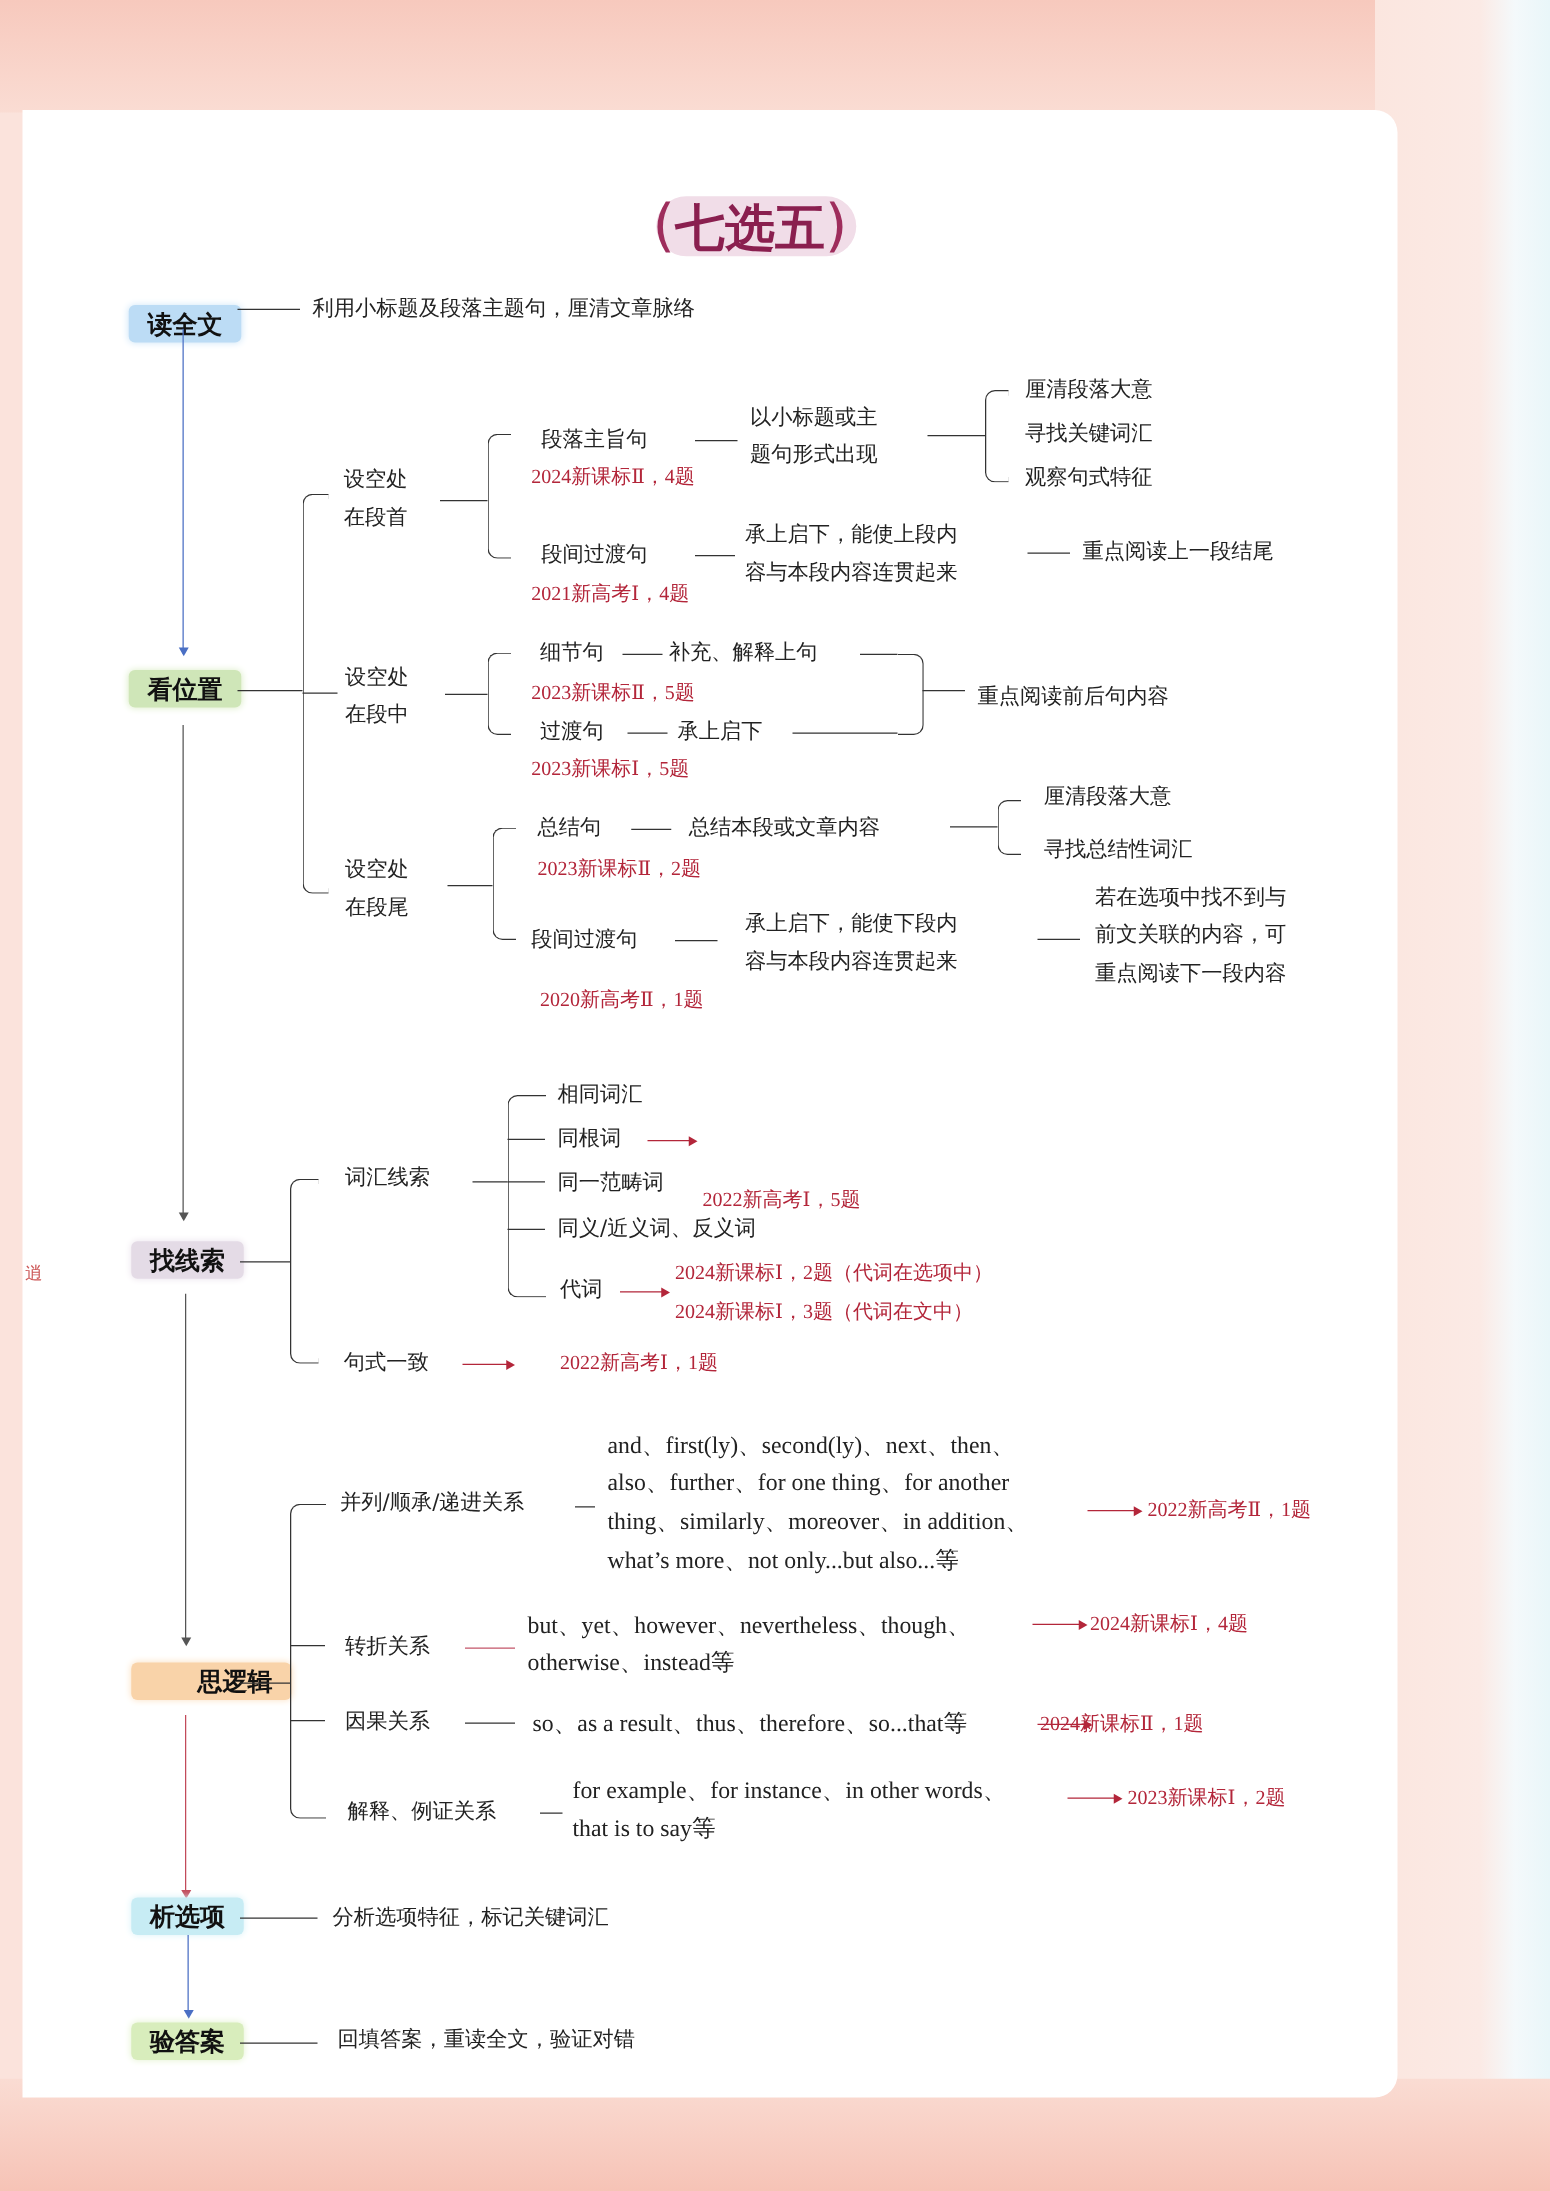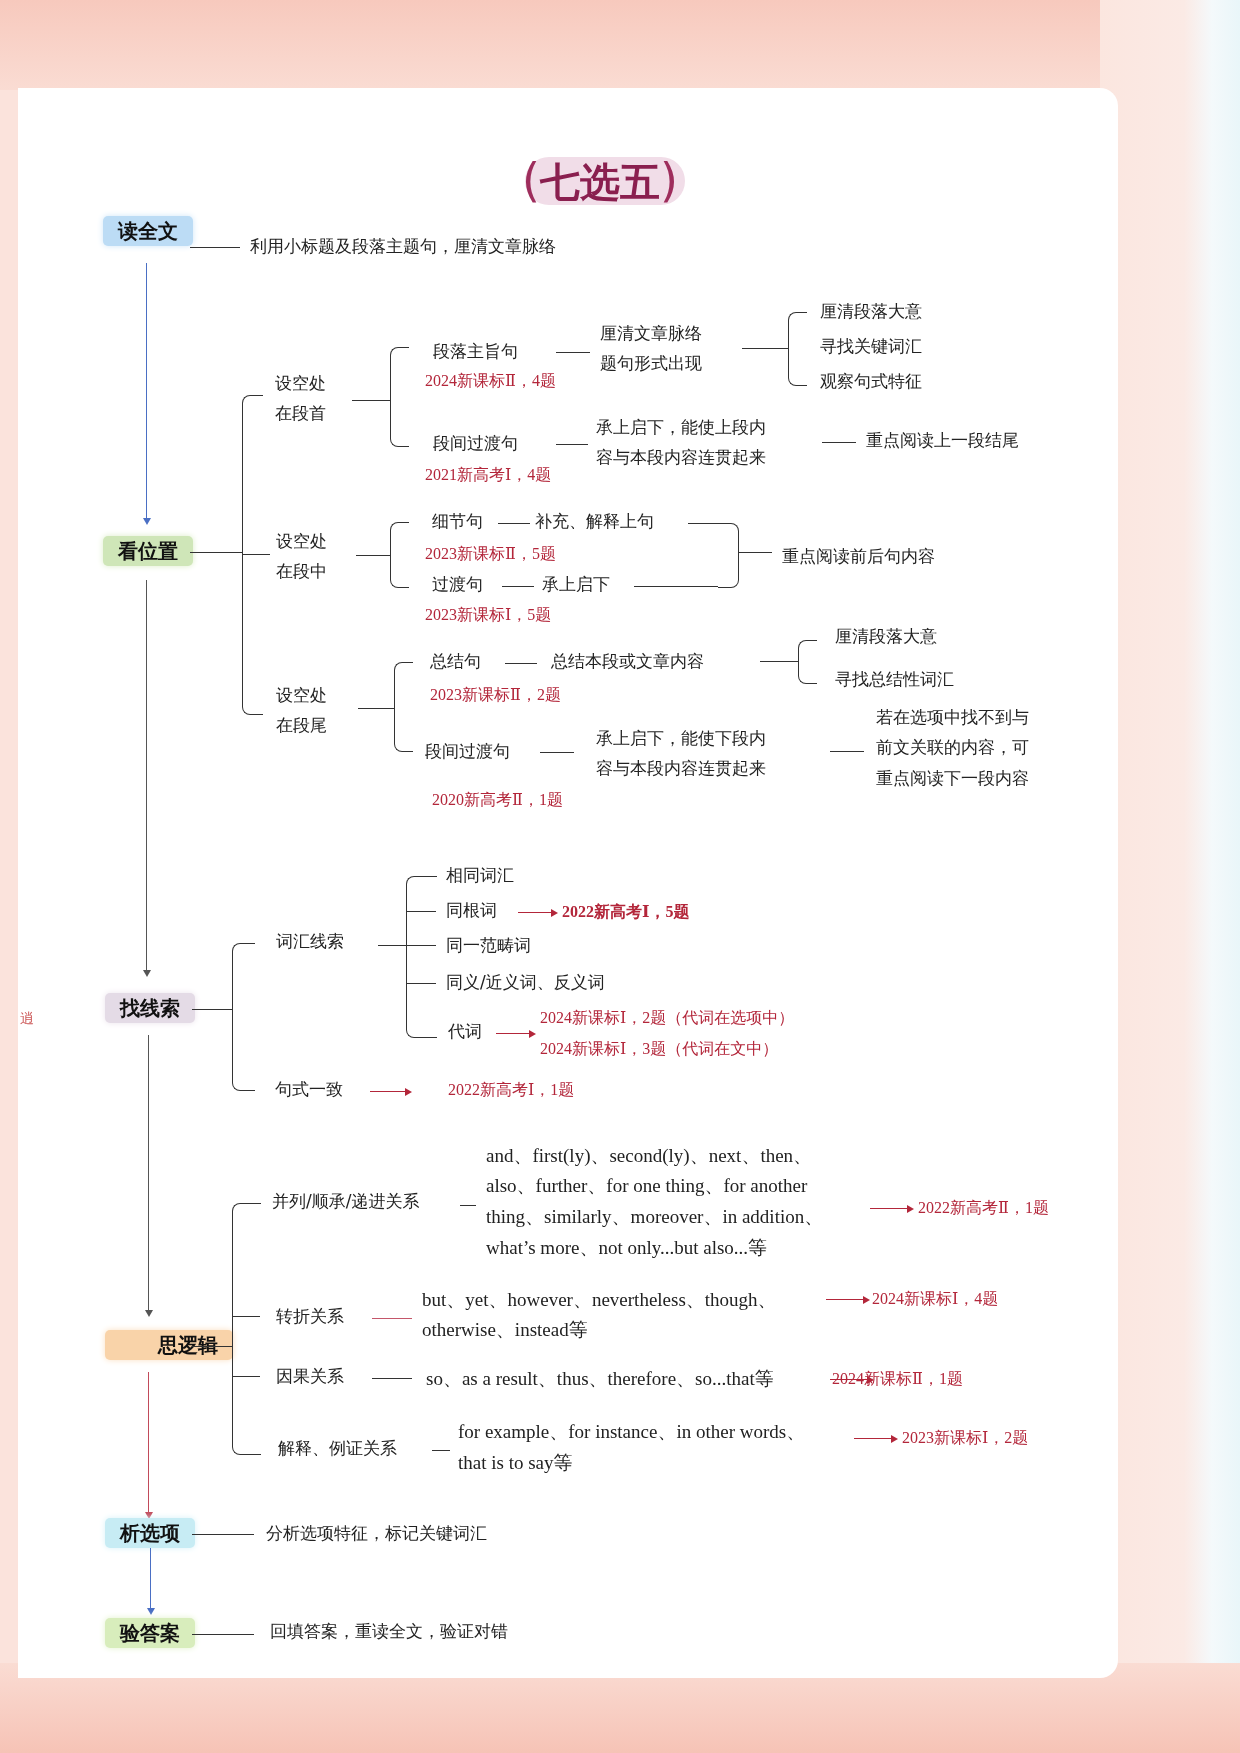--- a/index.html
+++ b/index.html
@@ -64,21 +64,21 @@
 <div class="bg-top"></div>
 <div class="bg-right"></div>
 <div class="bg-bottom"></div>
 <div class="page"></div>
 
 <div class="title-bg"></div>
 <div class="abs title">
   <span class="title-paren">(</span><span>七选五</span><span class="title-paren">)</span>
 </div>
 
-<div class="badge b-blue" style="left:103px;top:216px;">读全文</div>
+<div class="badge b-blue" style="left:103px;top:244px;">读全文</div>
 <div class="hl" style="left:190px;top:247px;width:50px;"></div>
 <div class="abs t" style="left:250px;top:235px;">利用小标题及段落主题句，厘清文章脉络</div>
 
 <div class="flow blue" style="left:146px;top:263px;height:260px;"></div>
 
 <div class="badge b-green" style="left:103px;top:536px;">看位置</div>
 <div class="hl" style="left:190px;top:552px;width:52px;"></div>
 
 <div class="flow" style="left:146px;top:580px;height:395px;"></div>
 
@@ -105,21 +105,21 @@
 <div class="brace" style="left:242px;top:395px;width:20px;height:318px;"></div>
 
 <div class="abs t" style="left:275px;top:372px;">设空处</div>
 <div class="abs t" style="left:275px;top:402px;">在段首</div>
 <div class="hl" style="left:352px;top:400px;width:38px;"></div>
 <div class="brace" style="left:390px;top:347px;width:18px;height:98px;"></div>
 
 <div class="abs t" style="left:433px;top:340px;">段落主旨句</div>
 <div class="abs ref" style="left:425px;top:371px;">2024新课标Ⅱ，4题</div>
 <div class="hl" style="left:556px;top:352px;width:34px;"></div>
-<div class="abs t" style="left:600px;top:322px;">厘清文章脉络</div>
+<div class="abs t" style="left:600px;top:322px;">以小标题或主</div>
 <div class="abs t" style="left:600px;top:352px;">题句形式出现</div>
 <div class="hl" style="left:742px;top:348px;width:46px;"></div>
 <div class="brace" style="left:788px;top:312px;width:18px;height:72px;"></div>
 <div class="abs t" style="left:820px;top:300px;">厘清段落大意</div>
 <div class="abs t" style="left:820px;top:335px;">寻找关键词汇</div>
 <div class="abs t" style="left:820px;top:370px;">观察句式特征</div>
 
 <div class="abs t" style="left:433px;top:432px;">段间过渡句</div>
 <div class="abs ref" style="left:425px;top:465px;">2021新高考Ⅰ，4题</div>
 <div class="hl" style="left:556px;top:444px;width:32px;"></div>
@@ -178,21 +178,21 @@
 <div class="abs t" style="left:276px;top:930px;">词汇线索</div>
 <div class="hl" style="left:378px;top:945px;width:28px;"></div>
 <div class="brace" style="left:406px;top:876px;width:30px;height:160px;"></div>
 <div class="hl" style="left:406px;top:911px;width:30px;"></div>
 <div class="hl" style="left:406px;top:945px;width:30px;"></div>
 <div class="hl" style="left:406px;top:983px;width:30px;"></div>
 
 <div class="abs t" style="left:446px;top:864px;">相同词汇</div>
 <div class="abs t" style="left:446px;top:899px;">同根词</div>
 <div class="arrow" style="left:518px;top:912px;width:38px;"></div>
-<div class="abs ref" style="left:562px;top:902px;font-weight:bold;">2022新高考Ⅰ，5题</div>
+<div class="abs ref" style="left:562px;top:950px;">2022新高考Ⅰ，5题</div>
 <div class="abs t" style="left:446px;top:934px;">同一范畴词</div>
 <div class="abs t" style="left:446px;top:971px;">同义/近义词、反义词</div>
 <div class="abs t" style="left:448px;top:1020px;">代词</div>
 <div class="arrow" style="left:496px;top:1033px;width:38px;"></div>
 <div class="abs ref" style="left:540px;top:1008px;">2024新课标Ⅰ，2题（代词在选项中）</div>
 <div class="abs ref" style="left:540px;top:1039px;">2024新课标Ⅰ，3题（代词在文中）</div>
 
 <div class="abs t" style="left:275px;top:1078px;">句式一致</div>
 <div class="arrow" style="left:370px;top:1091px;width:40px;"></div>
 <div class="abs ref" style="left:416px;top:1080px;margin-left:32px;">2022新高考Ⅰ，1题</div>

